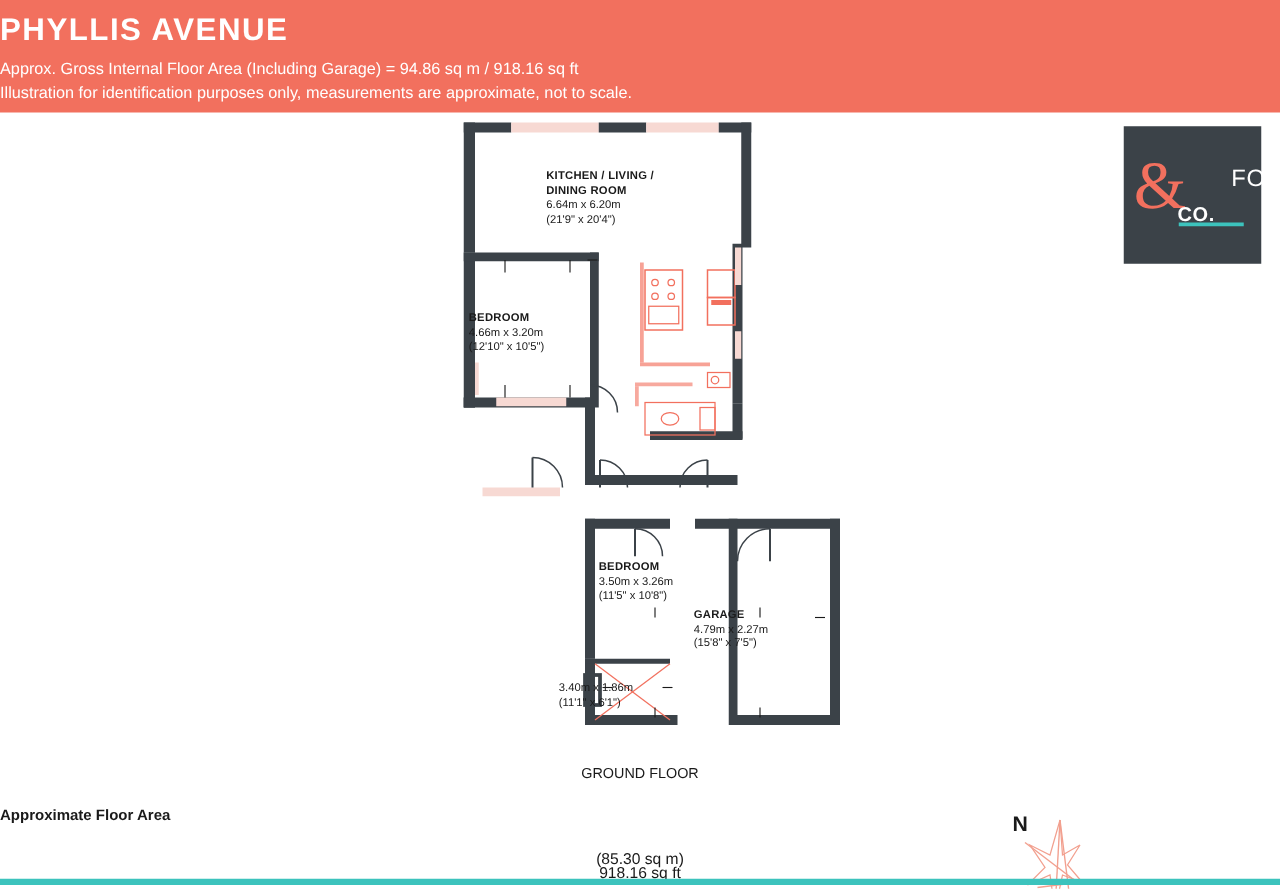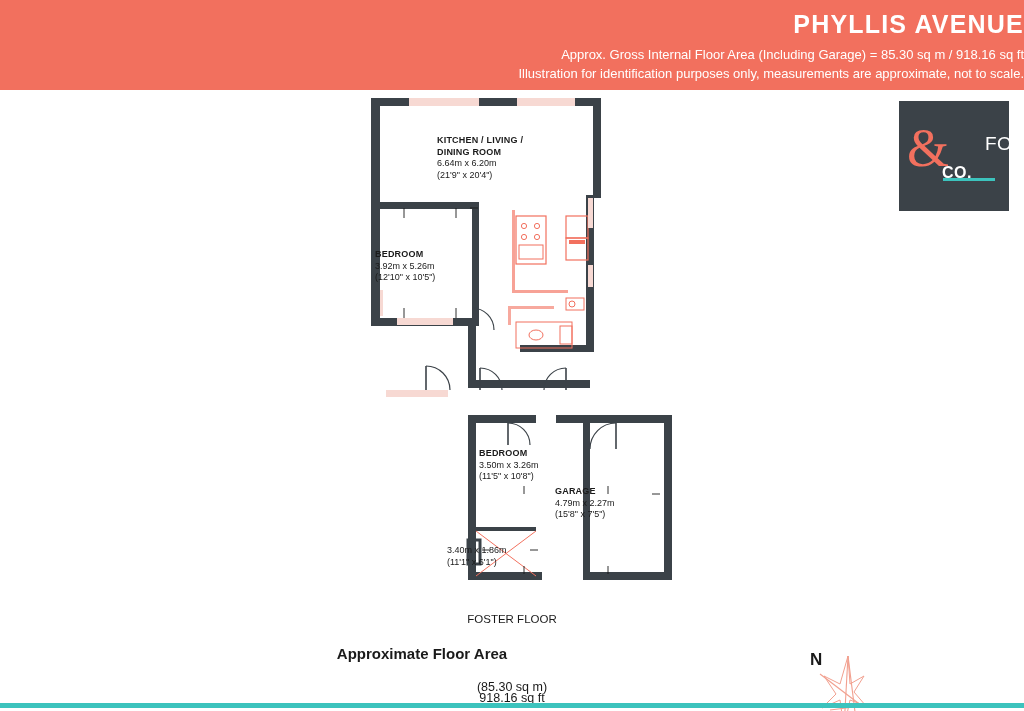--- a/index.html
+++ b/index.html
@@ -14,21 +14,21 @@
   }
 
   
   .header {
     position: absolute;
     left: 0; top: 0;
     width: 1024px;
     height: 90px;
     background: #f2705e;
     color: #ffffff;
-    text-align: right;
+    text-align: left;
     padding-top: 5px;
   }
   .header-title {
     font-size: 25px;
     font-weight: bold;
     letter-spacing: 1.2px;
     margin-top: 5px;
     margin-bottom: 6px;
   }
   .header-sub {
@@ -115,22 +115,21 @@
   .floor-label {
     position: absolute;
     width: 1024px;
     text-align: center;
     font-size: 11.5px;
     color: #1a1a1a;
   }
   .area-title {
     position: absolute;
     width: 844px;
-    text-align: center;
-    font-size: 15px;
+    font-size: 12px;
     font-weight: bold;
     color: #1a1a1a;
   }
   .area-line {
     position: absolute;
     width: 1024px;
     text-align: center;
     font-size: 12.5px;
     color: #1a1a1a;
   }
@@ -150,21 +149,21 @@
     font-size: 17px;
     font-weight: bold;
     color: #1a1a1a;
   }
 </style>
 </head>
 <body>
 
 <div class="header">
   <div class="header-title">PHYLLIS AVENUE</div>
-  <div class="header-sub">Approx. Gross Internal Floor Area (Including Garage) = 85.30 sq m / 918.16 sq ft</div>
+  <div class="header-sub">Approx. Gross Internal Floor Area (Including Garage) = 94.86 sq m / 918.16 sq ft</div>
   <div class="header-sub">Illustration for identification purposes only, measurements are approximate, not to scale.</div>
 </div>
 
 <div class="logo-box">
   <div class="logo-amp">&amp;</div>
   <div class="logo-foster">FOSTER</div>
   <div class="logo-co">CO.</div>
   <div class="logo-underline"></div>
 </div>
 
@@ -284,21 +283,21 @@
 
   <div class="lbl" style="left:437px; top:45px; width:110px;">
     <b>KITCHEN / LIVING /</b><br>
     <b>DINING ROOM</b><br>
     <span>6.64m x 6.20m</span><br>
     <span>(21'9" x 20'4")</span>
   </div>
 
   <div class="lbl" style="left:375px; top:159px; width:110px;">
     <b>BEDROOM</b><br>
-    <span>3.92m x 5.26m</span><br>
+    <span>4.66m x 3.20m</span><br>
     <span>(12'10" x 10'5")</span>
   </div>
 
   <div class="lbl" style="left:479px; top:358px; width:110px;">
     <b>BEDROOM</b><br>
     <span>3.50m x 3.26m</span><br>
     <span>(11'5" x 10'8")</span>
   </div>
 
   <div class="lbl" style="left:555px; top:396px; width:110px;">
@@ -319,18 +318,18 @@
         <line x1="48" y1="6" x2="44" y2="78"></line>
         <line x1="48" y1="6" x2="56" y2="70"></line>
         <line x1="20" y1="24" x2="62" y2="56"></line>
         <line x1="62" y1="56" x2="30" y2="60"></line>
         <path d="M48 6 L40 34 L24 26 L36 44 L22 58 L40 50 L44 78 L50 50 L66 56 L54 42 L64 26 L50 34 Z" fill="none" stroke="#f2a08f" stroke-width="1"></path>
       </g>
     </svg>
   </div>
 </div>
 
-<div class="floor-label" style="top:613px;">FOSTER FLOOR</div>
+<div class="floor-label" style="top:613px;">GROUND FLOOR</div>
 <div class="area-title" style="top:645px;">Approximate Floor Area</div>
 <div class="area-line" style="top:663px;margin-top:28px;">918.16 sq ft</div>
 <div class="area-line" style="top:680px;">(85.30 sq m)</div>
 
 <div class="footer-rule"></div>
 
 </body></html>

